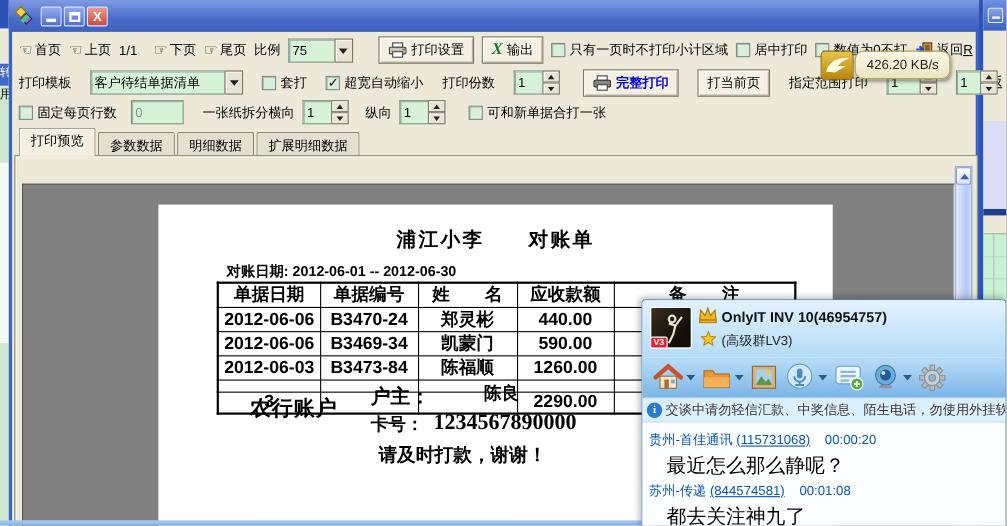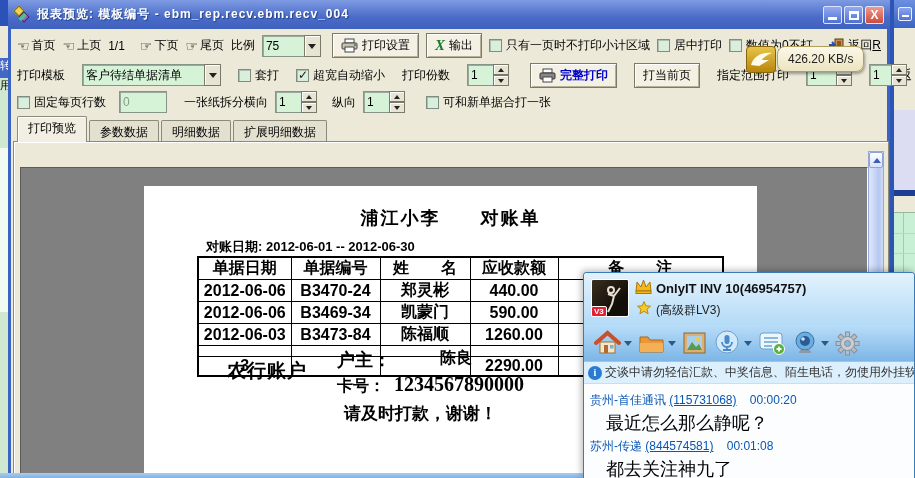--- a/index.html
+++ b/index.html
@@ -170,21 +170,20 @@
 
   <div class="taskbar-strip"></div>
 
   <div class="mainwin">
 
     <div class="titlebar">
       <span class="wicon">
           <i class="diamond d1"></i>
           <i class="diamond d2"></i>
         </span>
-      <span class="wtitle">报表预览: 模板编号 - ebm_rep.recv.ebm.recv_004</span>
       <span class="winbtns">
         <span class="winbtn minimize">
             <i></i>
           </span>
         <span class="winbtn maximize">
             <i></i>
           </span>
         <span class="winbtn close">X</span>
       </span>
     </div>
@@ -207,21 +206,21 @@
           <span class="hand">☞</span>
           <span>尾页</span>
         </span>
       <span>比例</span>
       <span class="combo">
         <input class="greenbox" style="width: 42px;" value="75">
         <span class="dropbtn">
             <i class="tri-down"></i>
           </span>
       </span>
-      <button class="btn" style="margin-left:4px;">
+      <button class="btn" style="margin-left:16px;">
         <svg class="icon16" viewBox="0 0 17 15">
             <rect x="4" y="1" width="9" height="4" fill="#fff" stroke="#444"></rect>
             <rect x="1" y="5" width="15" height="6" rx="1" fill="#c8c4b4" stroke="#444"></rect>
             <rect x="4" y="9" width="9" height="5" fill="#fff" stroke="#444"></rect>
             <circle cx="14" cy="7" r="1" fill="#3a7a3a"></circle>
           </svg>
         <span>打印设置</span>
       </button>
       <button class="btn">
         <span class="excel-x">X</span>

